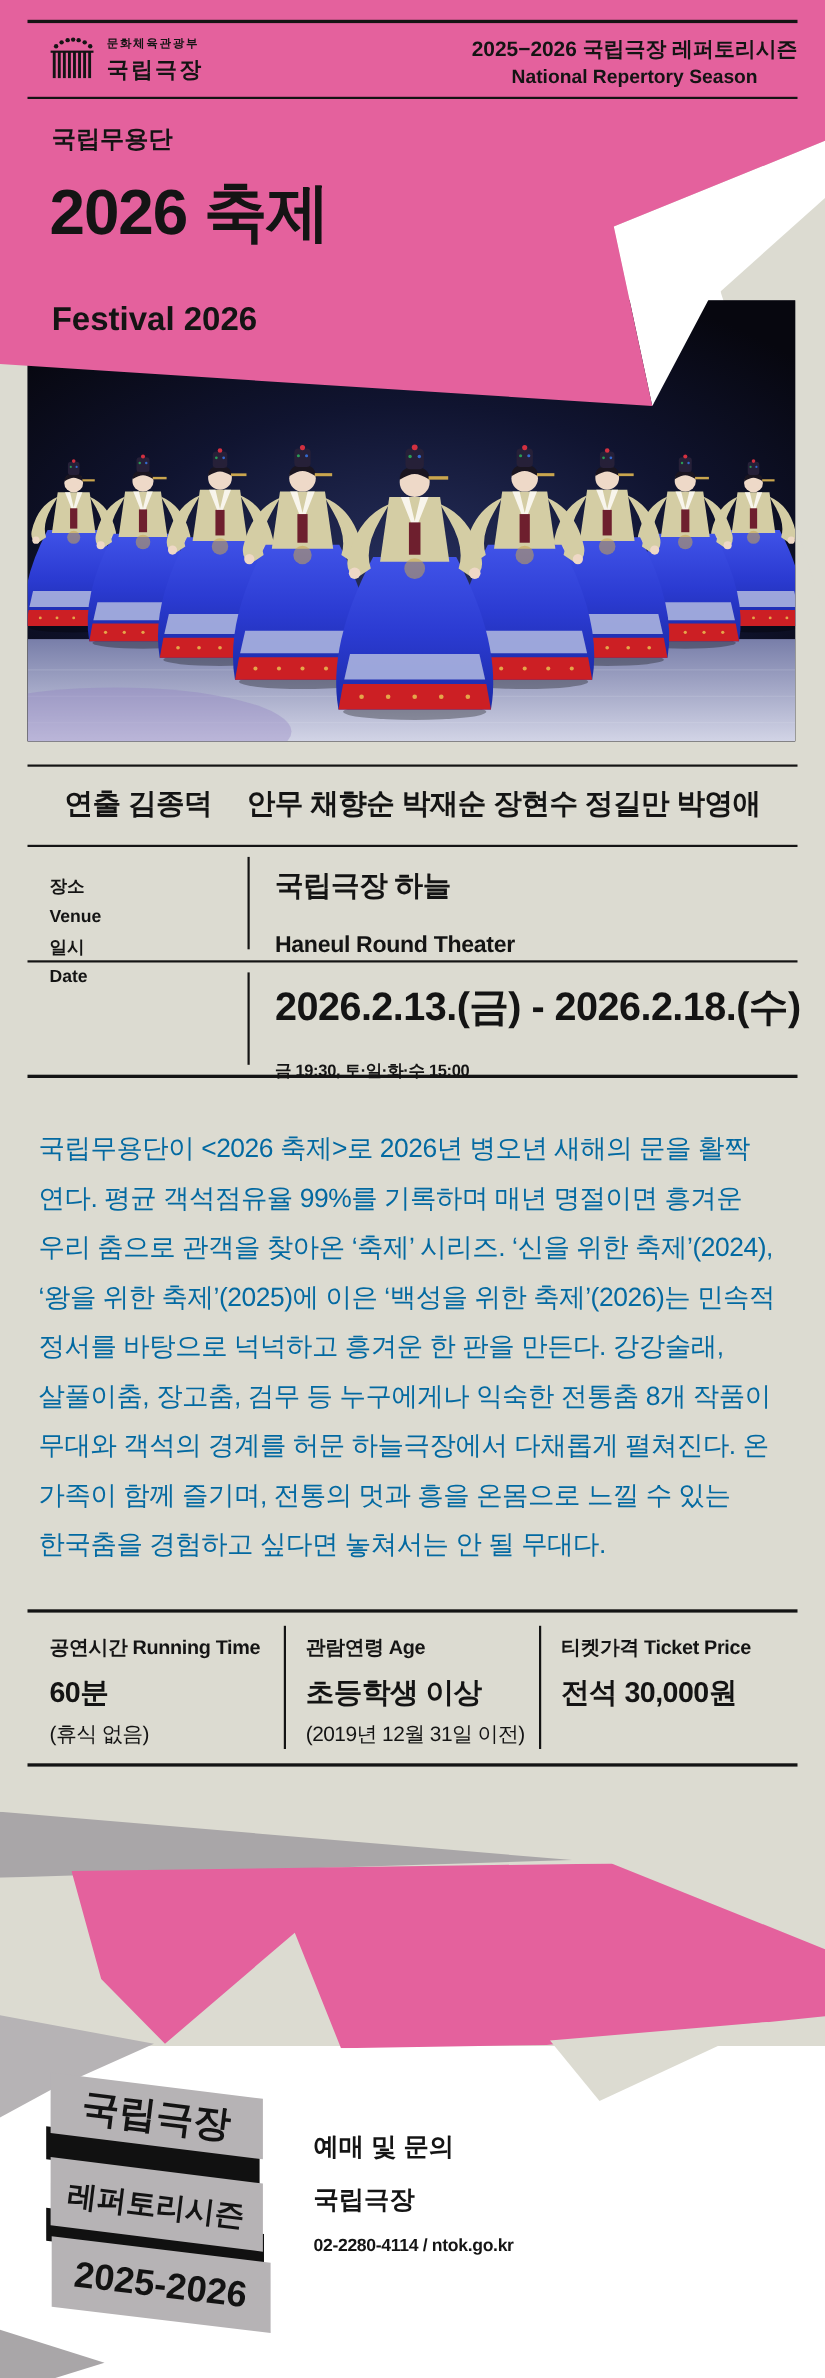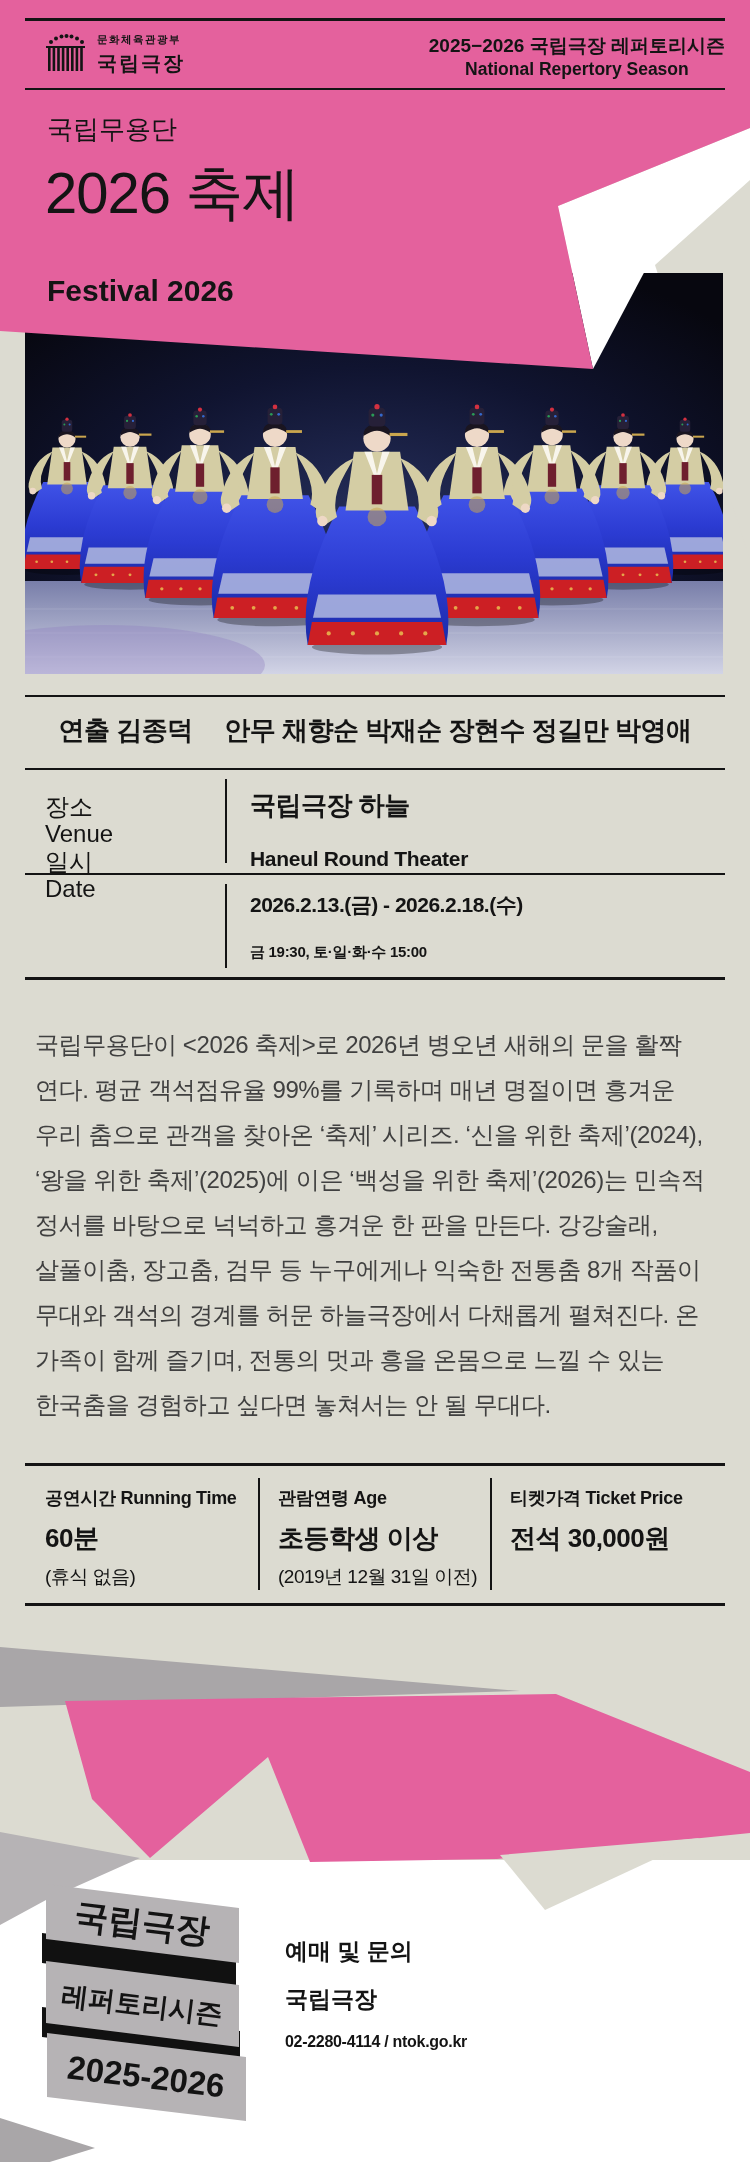--- a/index.html
+++ b/index.html
@@ -24,40 +24,40 @@
     clip-path:polygon(0 0,750px 0,750px 128px,558px 206px,593px 369px,0 331px);z-index:5;}
   .rule{background:#141414;height:2px;z-index:6;}
   .vrule{background:#141414;width:2px;z-index:6;}
   .logo{left:44px;top:33px;display:flex;gap:9px;align-items:flex-start;z-index:7;font-family:Liberation Mono, monospace;}
   .logo-texts{display:flex;flex-direction:column;}
   .logo-ministry{font-size:10.5px;font-weight:700;letter-spacing:1.5px;}
   .logo-org{font-size:20px;font-weight:900;letter-spacing:2px;margin-top:3px;}
   .season{right:25px;top:33px;text-align:right;z-index:7;}
   .season-kr{font-size:19px;font-weight:800;line-height:25px;}
   .season-en{font-size:17.5px;font-weight:800;line-height:23px;text-align:center;}
-  .company{left:47px;top:112px;font-size:26px;font-weight:400;z-index:7;}
-  .title{left:45px;top:155px;font-size:58px;font-weight:400;letter-spacing:-1px;z-index:7;}
+  .company{left:47px;top:112px;font-size:22px;font-weight:700;z-index:7;}
+  .title{left:45px;top:155px;font-size:58px;font-weight:700;letter-spacing:-1px;z-index:7;}
   .subtitle{left:47px;top:246px;font-size:30px;font-weight:800;z-index:7;margin-top:28px;}
   
   .photo{left:25px;top:273px;width:698px;height:401px;z-index:3;overflow:hidden;background:#0a0a16;}
   
   .credits{left:25px;top:713px;width:700px;text-align:center;font-size:26px;z-index:6;letter-spacing:-0.5px;}
   .credits .role{font-weight:800;}
   .credits .names{font-weight:600;}
   .credits .gap{display:inline-block;width:18px;}
   
-  .row-label{left:45px;z-index:6;font-size:24px;font-weight:400;line-height:27px;}
+  .row-label{left:45px;z-index:6;font-size:16px;font-weight:700;line-height:27px;}
   .row-value{left:250px;z-index:6;}
   .row-value .v{font-size:26px;font-weight:800;letter-spacing:-0.5px;}
   .row-value .s{font-size:21px;font-weight:600;margin-top:24px;letter-spacing:-0.3px;}
-  .row-value.date .v{font-size:21px;}
+  .row-value.date .v{font-size:36px;}
   .row-value.date .s{font-size:15px;}
   
   .desc{left:35px;top:1022px;width:684px;font-size:24px;line-height:45px;font-weight:500;
-    color:#404040;letter-spacing:-0.4px;word-break:keep-all;z-index:6;}
+    color:#0369a1;letter-spacing:-0.4px;word-break:keep-all;z-index:6;}
   
   .info-col{z-index:6;top:1486px;}
   .info-col .lab{font-size:18px;font-weight:600;letter-spacing:-0.3px;}
   .info-col .val{font-size:26px;font-weight:800;margin-top:11px;letter-spacing:-0.5px;}
   .info-col .note{font-size:19px;font-weight:500;margin-top:8px;letter-spacing:-0.5px;}
   
   .ribbon-svg{left:0;top:1825px;z-index:6;}
   .contact{left:285px;top:1936px;z-index:6;}
   .c-title{font-size:23px;font-weight:800;}
   .c-name{font-size:23px;font-weight:800;margin-top:17px;}

